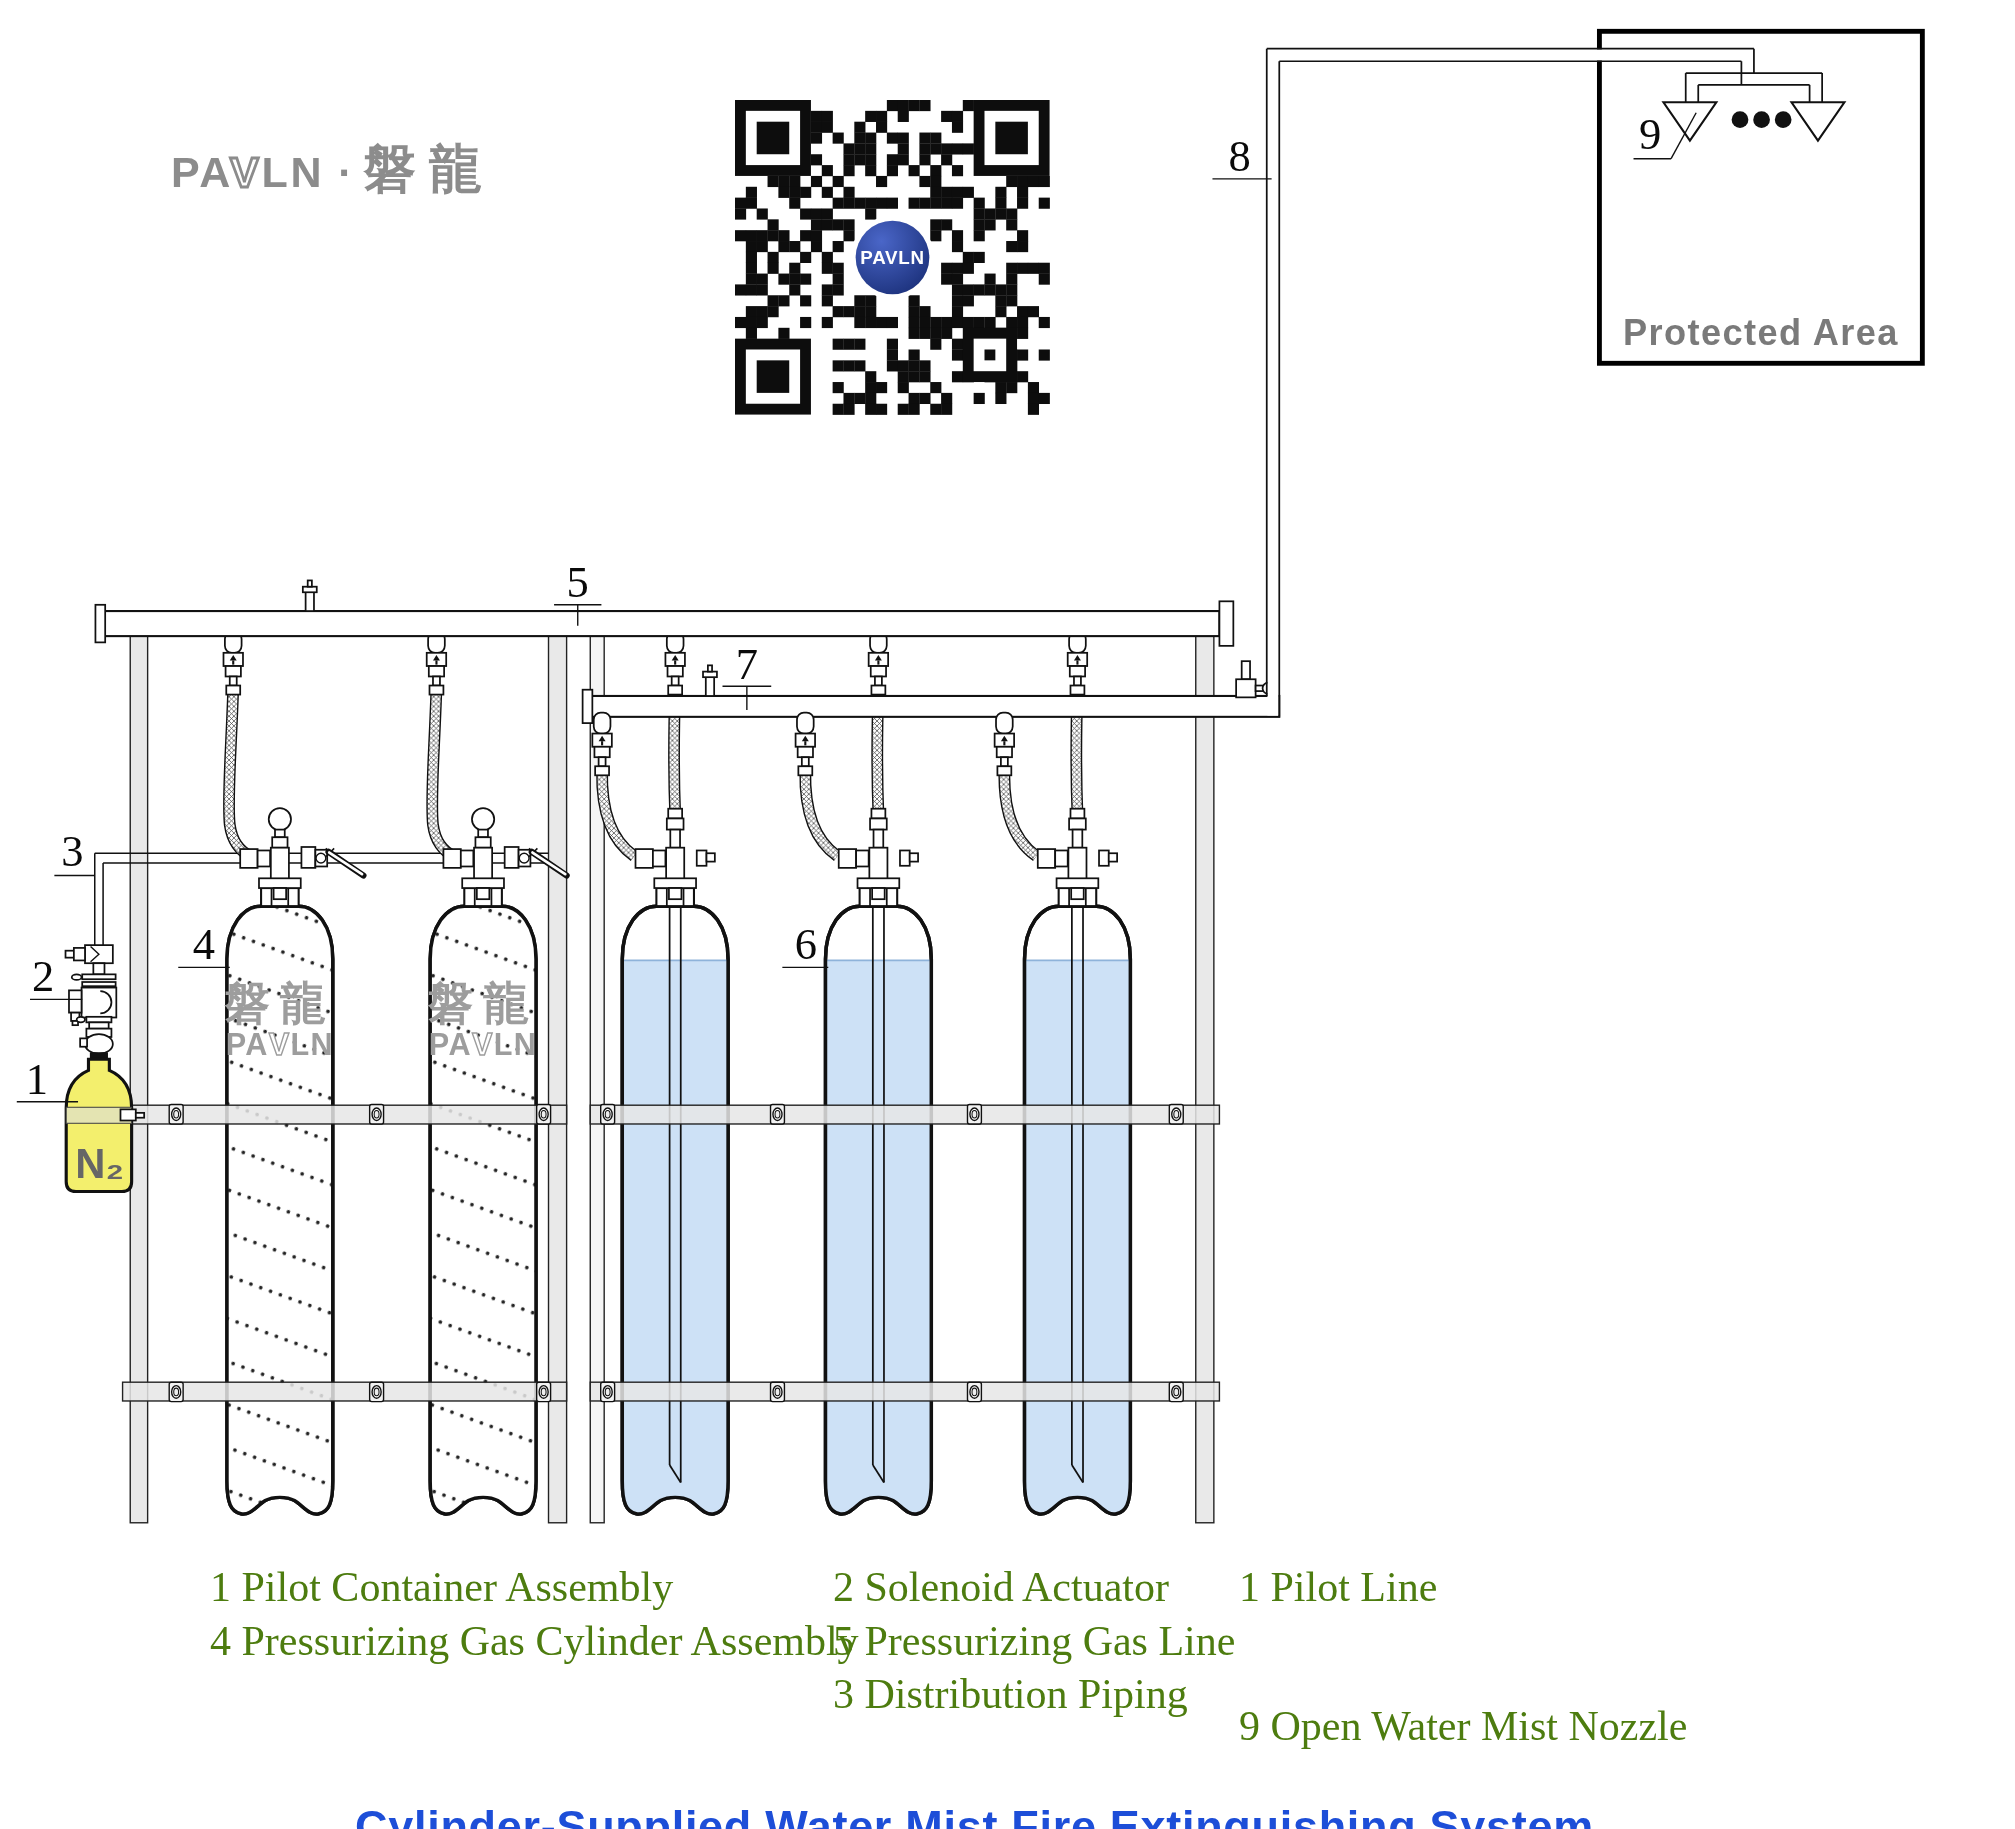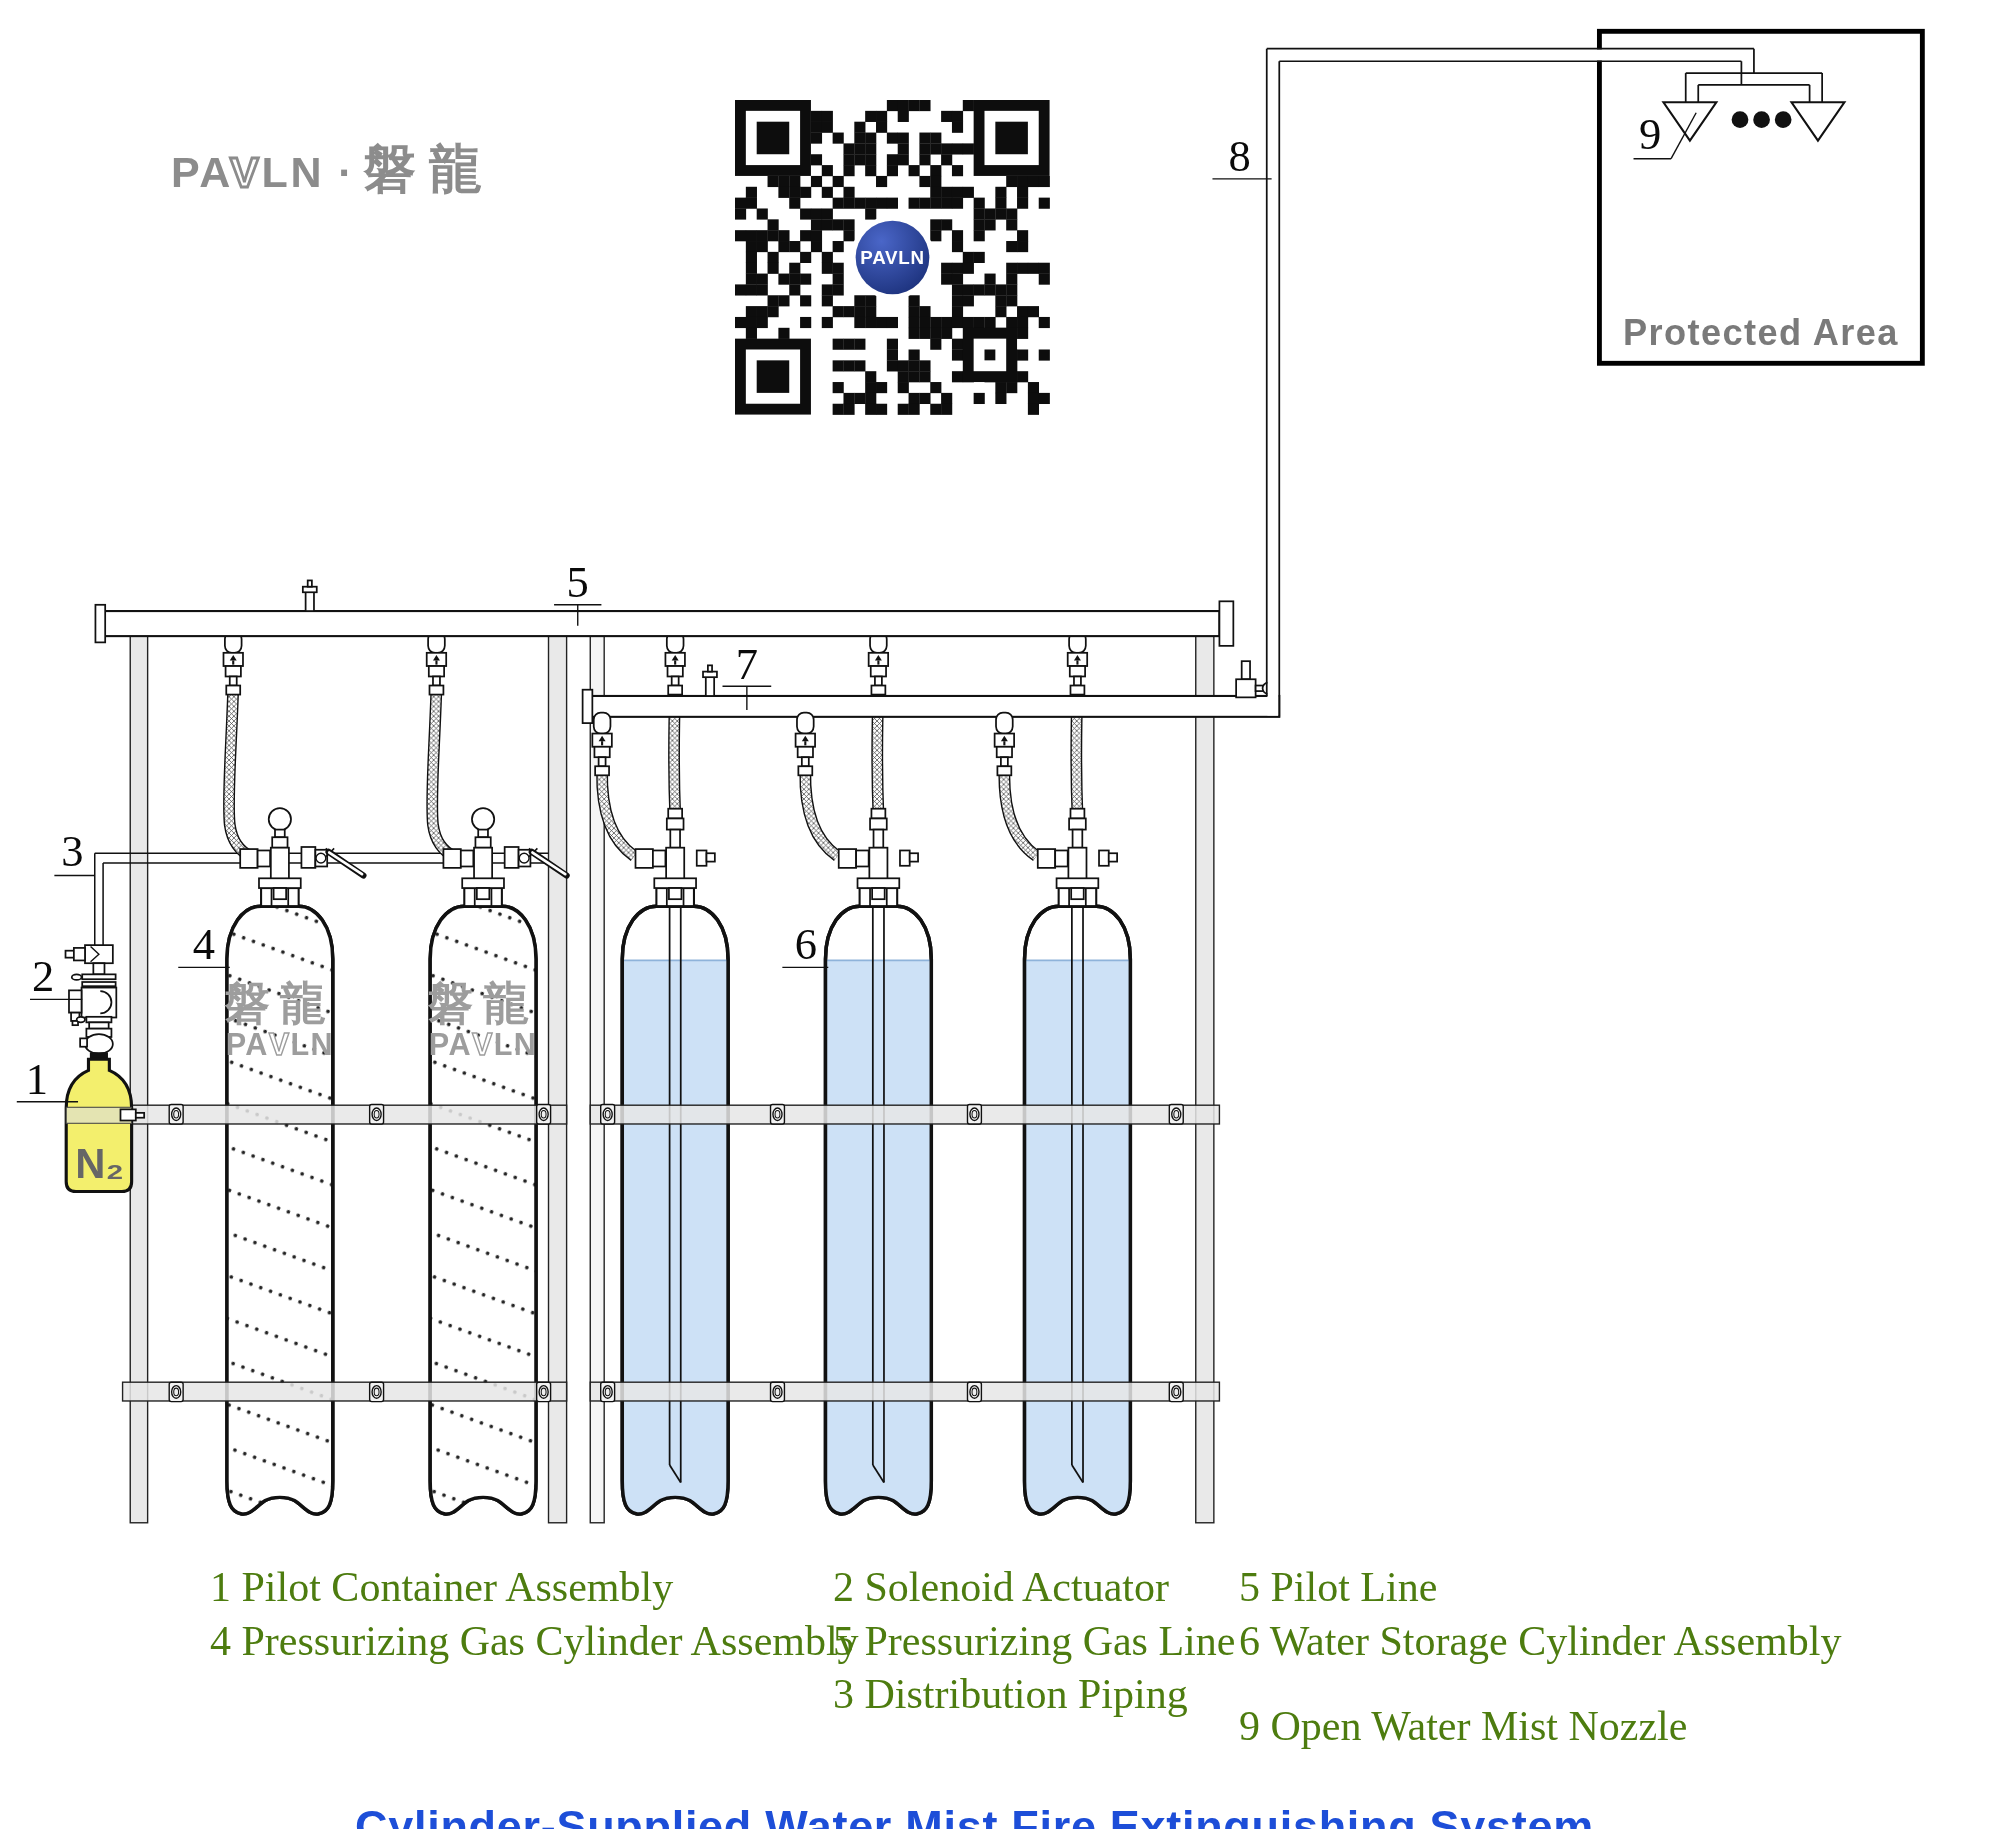--- a/index.html
+++ b/index.html
@@ -681,22 +681,21 @@
           <stop offset="0" stop-color="#4a66c8"></stop>
             <stop offset="1" stop-color="#14286e"></stop>
         </radialGradient>
       </defs>
       <text x="226.5" y="236" text-anchor="middle" font-size="27" font-weight="bold" fill="#fff" letter-spacing="1">PAVLN</text>
     </svg>
   </div>
 
   <div class="legend-item" style="left:210px;top:1563px">1 Pilot Container Assembly</div>
   <div class="legend-item" style="left:833px;top:1563px">2 Solenoid Actuator</div>
-  <div class="legend-item" style="left:1239px;top:1563px">5 Pilot Line</div>
+  <div class="legend-item" style="left:1239px;top:1563px">1 Pilot Line</div>
   <div class="legend-item" style="left:210px;top:1617px">4 Pressurizing Gas Cylinder Assembly</div>
   <div class="legend-item" style="left:833px;top:1617px">5 Pressurizing Gas Line</div>
-  <div class="legend-item" style="left:1239px;top:1617px">6 Water Storage Cylinder Assembly</div>
   <div class="legend-item" style="left:833px;top:1670px">3 Distribution Piping</div>
   <div class="legend-item" style="left:1239px;top:1702px">9 Open Water Mist Nozzle</div>
 
   <div class="title">Cylinder-Supplied Water Mist Fire Extinguishing System</div>
 </div>
 
 
 </body></html>

